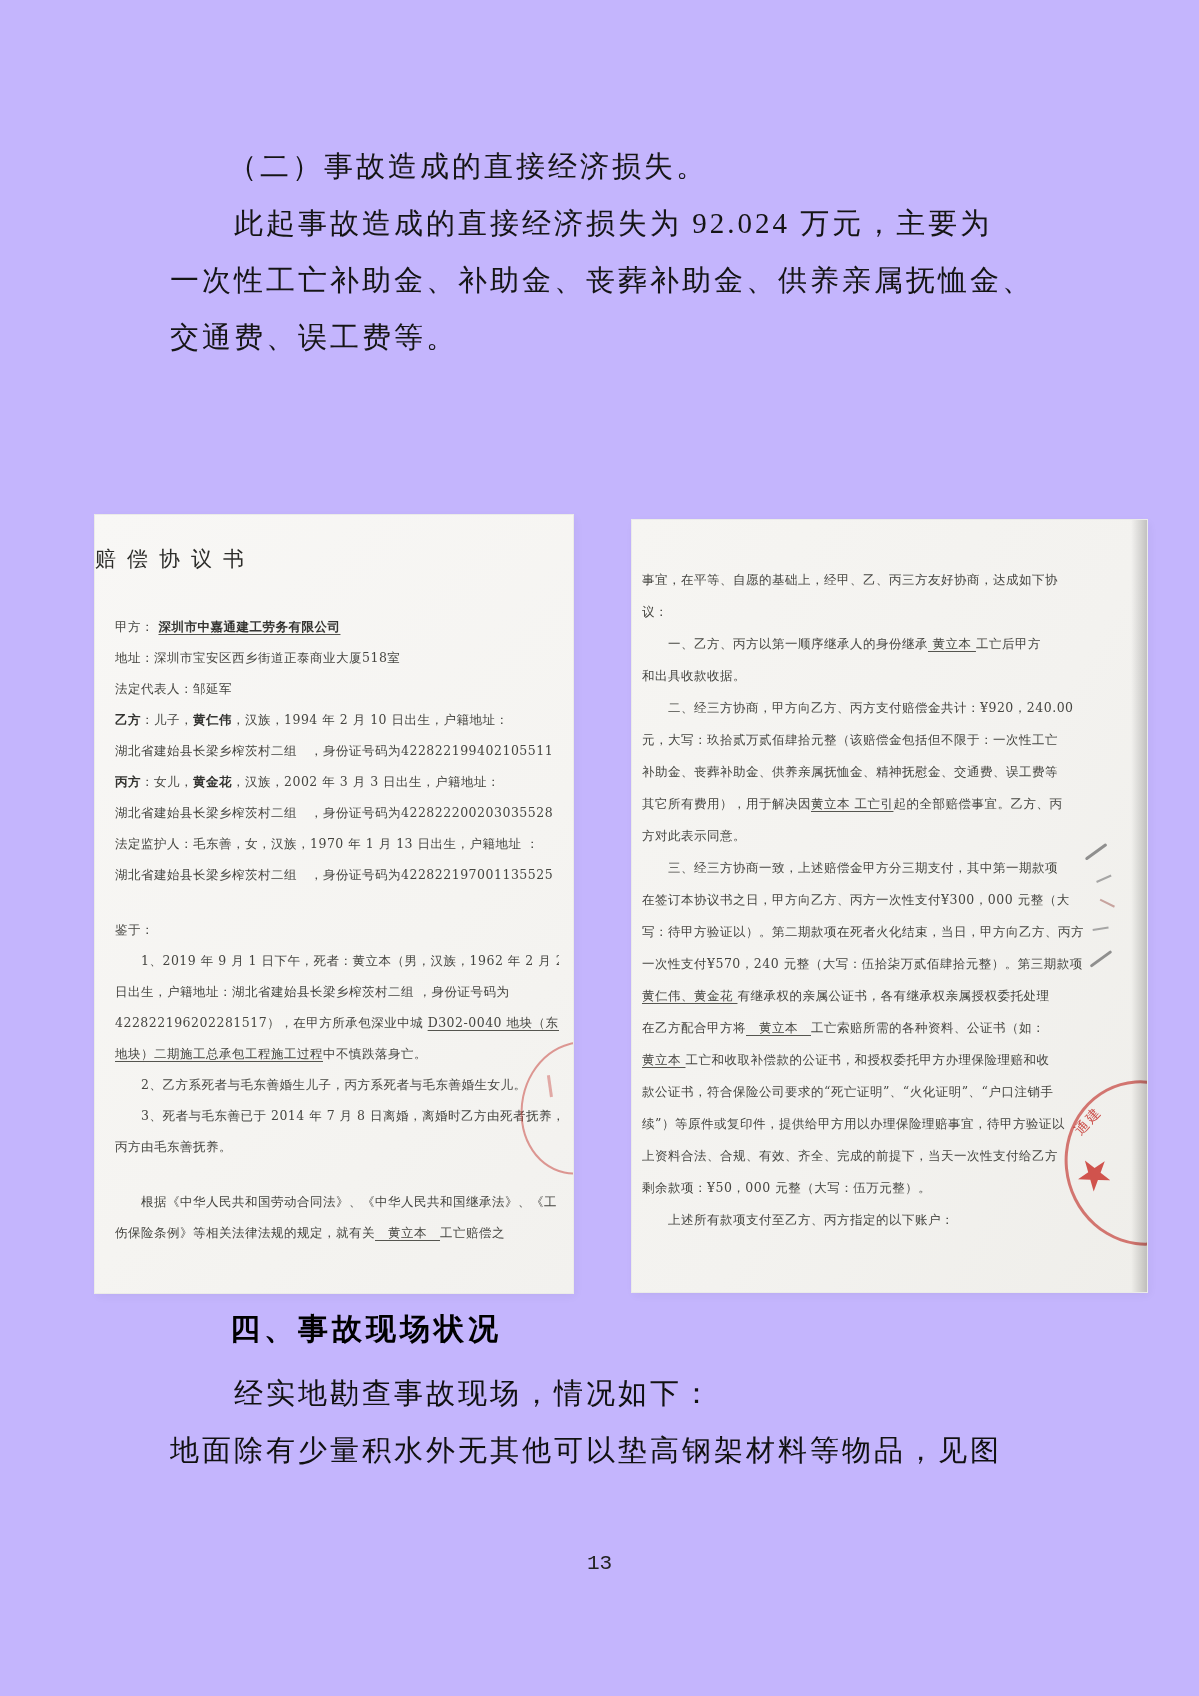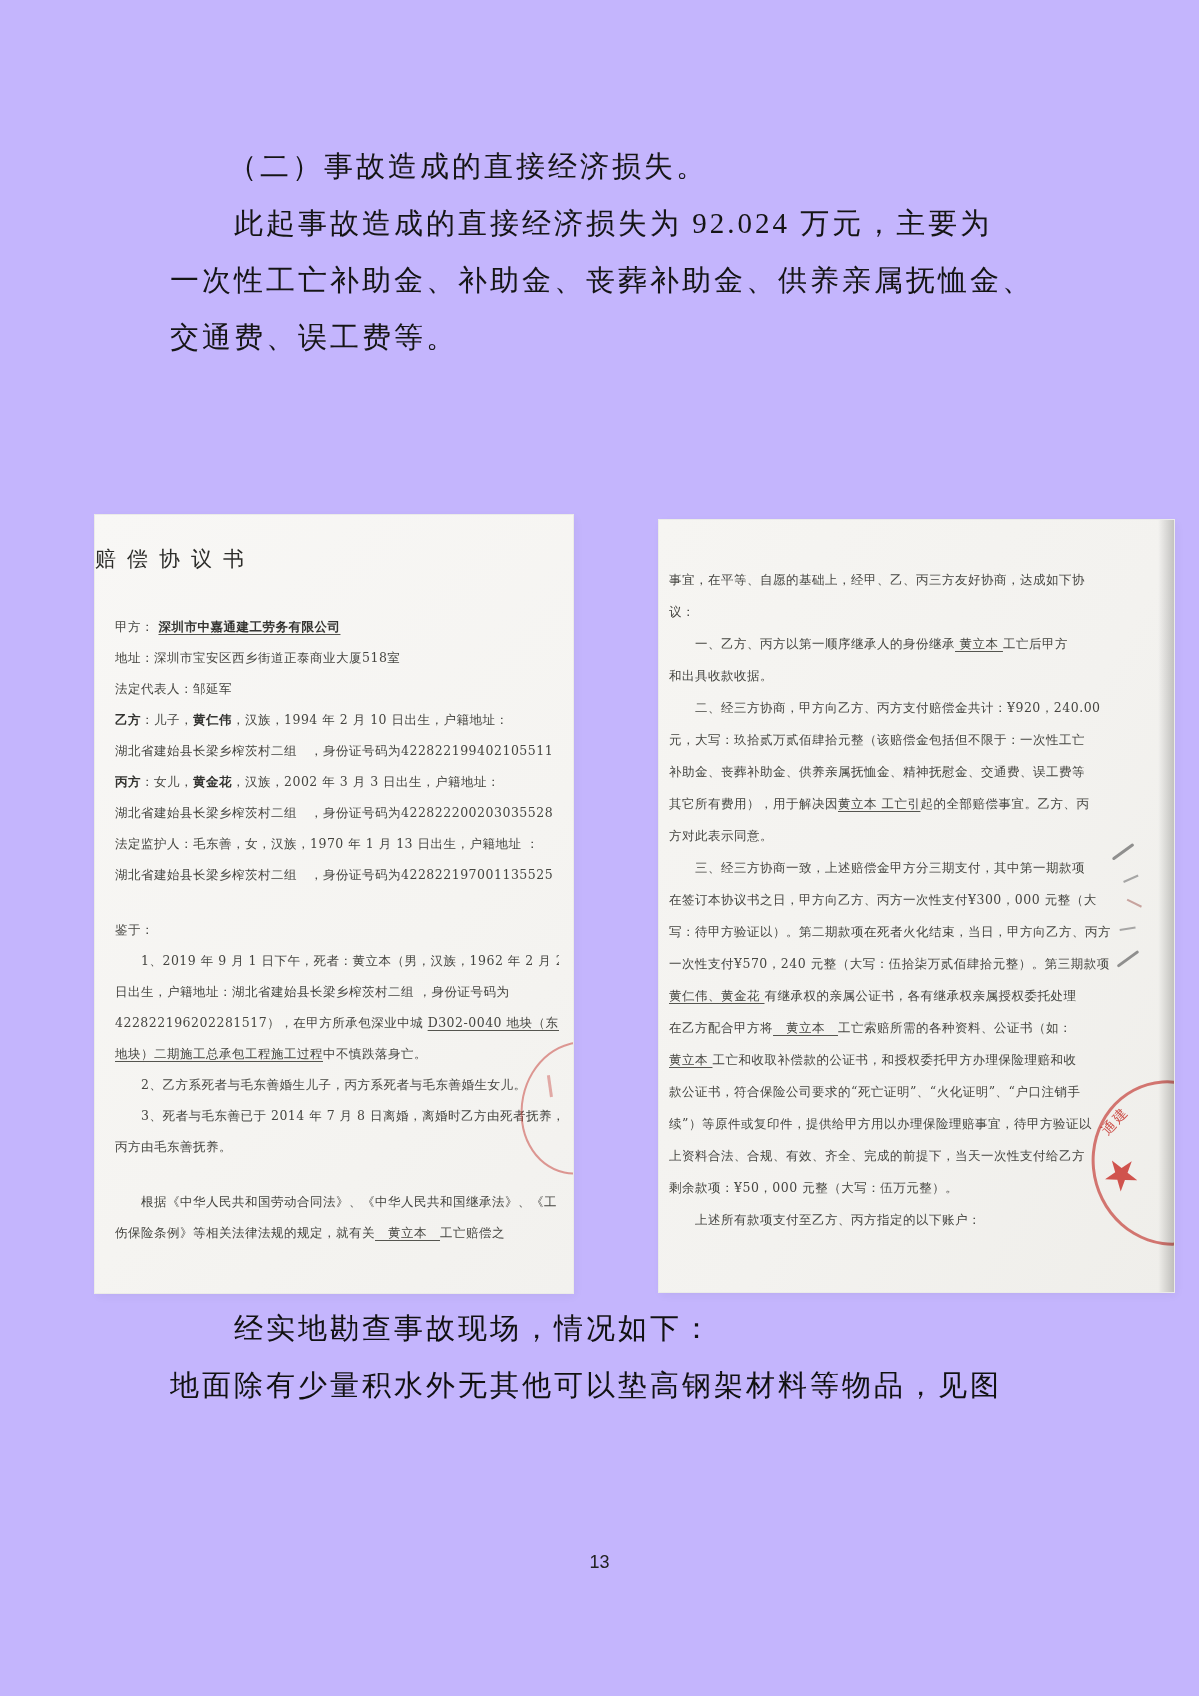--- a/index.html
+++ b/index.html
@@ -14,21 +14,21 @@
   .line{white-space:pre;overflow:hidden;}
   .line.gap{height:24px;}
 
   
   .scan{position:absolute;color:#454540;font-size:12.5px;letter-spacing:.5px;
         font-family:"DejaVu Serif", serif;
         box-shadow:0 0 0 1px #ebebe8, 2px 3px 9px rgba(0,0,0,.05);}
   .scan .line{line-height:31px;}
   .scan-left{left:95px;top:515px;width:478px;height:778px;overflow:hidden;
              background:linear-gradient(135deg,#f8f7f5 0%,#f5f4f1 60%,#f2f1ee 100%);}
-  .scan-right{left:659px;top:520px;width:515px;height:772px;overflow:hidden;
+  .scan-right{left:632px;top:520px;width:515px;height:772px;overflow:hidden;
               background:linear-gradient(120deg,#f6f5f2 0%,#f3f2ef 55%,#efeeea 100%);}
   .scan-right::after{content:"";position:absolute;top:0;right:0;width:16px;height:100%;
               background:linear-gradient(to right,rgba(0,0,0,0),rgba(0,0,0,.20));}
   .scan-title{position:absolute;top:30px;left:0;right:45px;text-align:left;
               font-size:21px;letter-spacing:11px;color:#2d2d2a;}
   .scan-left .body{position:absolute;left:20px;right:14px;top:96px;}
   .scan-right .body{position:absolute;left:10px;width:442px;top:44px;}
   .scan-right .body .line{line-height:32px;}
   .scan b{color:#333330;}
   .scan u{text-decoration-color:#55554f;text-underline-offset:3px;}
@@ -55,21 +55,21 @@
   .stamp-corner .chars{position:absolute;left:18px;top:16px;font-size:14px;letter-spacing:2px;
                 color:rgba(195,40,34,.8);transform:rotate(-32deg);white-space:pre;}
 
   
   .section4{position:absolute;left:170px;top:1300px;width:880px;color:#111;
             font-size:29px;line-height:57px;letter-spacing:3px;}
   .section4 .heading{font-family:"Liberation Sans", sans-serif;font-weight:bold;
             font-size:30px;letter-spacing:4px;color:#000;text-indent:2em;margin-bottom:8px;}
 
   .page-number{position:absolute;left:0;right:0;top:1552px;text-align:center;
-               font-family:Liberation Sans, sans-serif;font-size:18px;color:#222;}
+               font-family:Liberation Mono, monospace;font-size:21px;color:#222;}
 </style>
 </head>
 <body>
 
 <div class="doc-page">
 
   <div class="intro">
     <div class="line heading">（二）事故造成的直接经济损失。</div>
     <div>
         <div class="line">　　此起事故造成的直接经济损失为 92.024 万元，主要为</div>
@@ -139,20 +139,21 @@
       <span class="sq s3"></span>
       <span class="tick t2"></span>
     </div>
     <div class="stamp-corner">
       <span class="star">★</span>
       <span class="chars">通建</span>
     </div>
   </div>
 
   <div class="section4">
+    <div class="line heading">四、事故现场状况</div>
     <div>
         <div class="line">　　经实地勘查事故现场，情况如下：</div>
         <div class="line">地面除有少量积水外无其他可以垫高钢架材料等物品，见图</div>
       </div>
   </div>
 
   <div class="page-number">13</div>
 
 </div>
 

